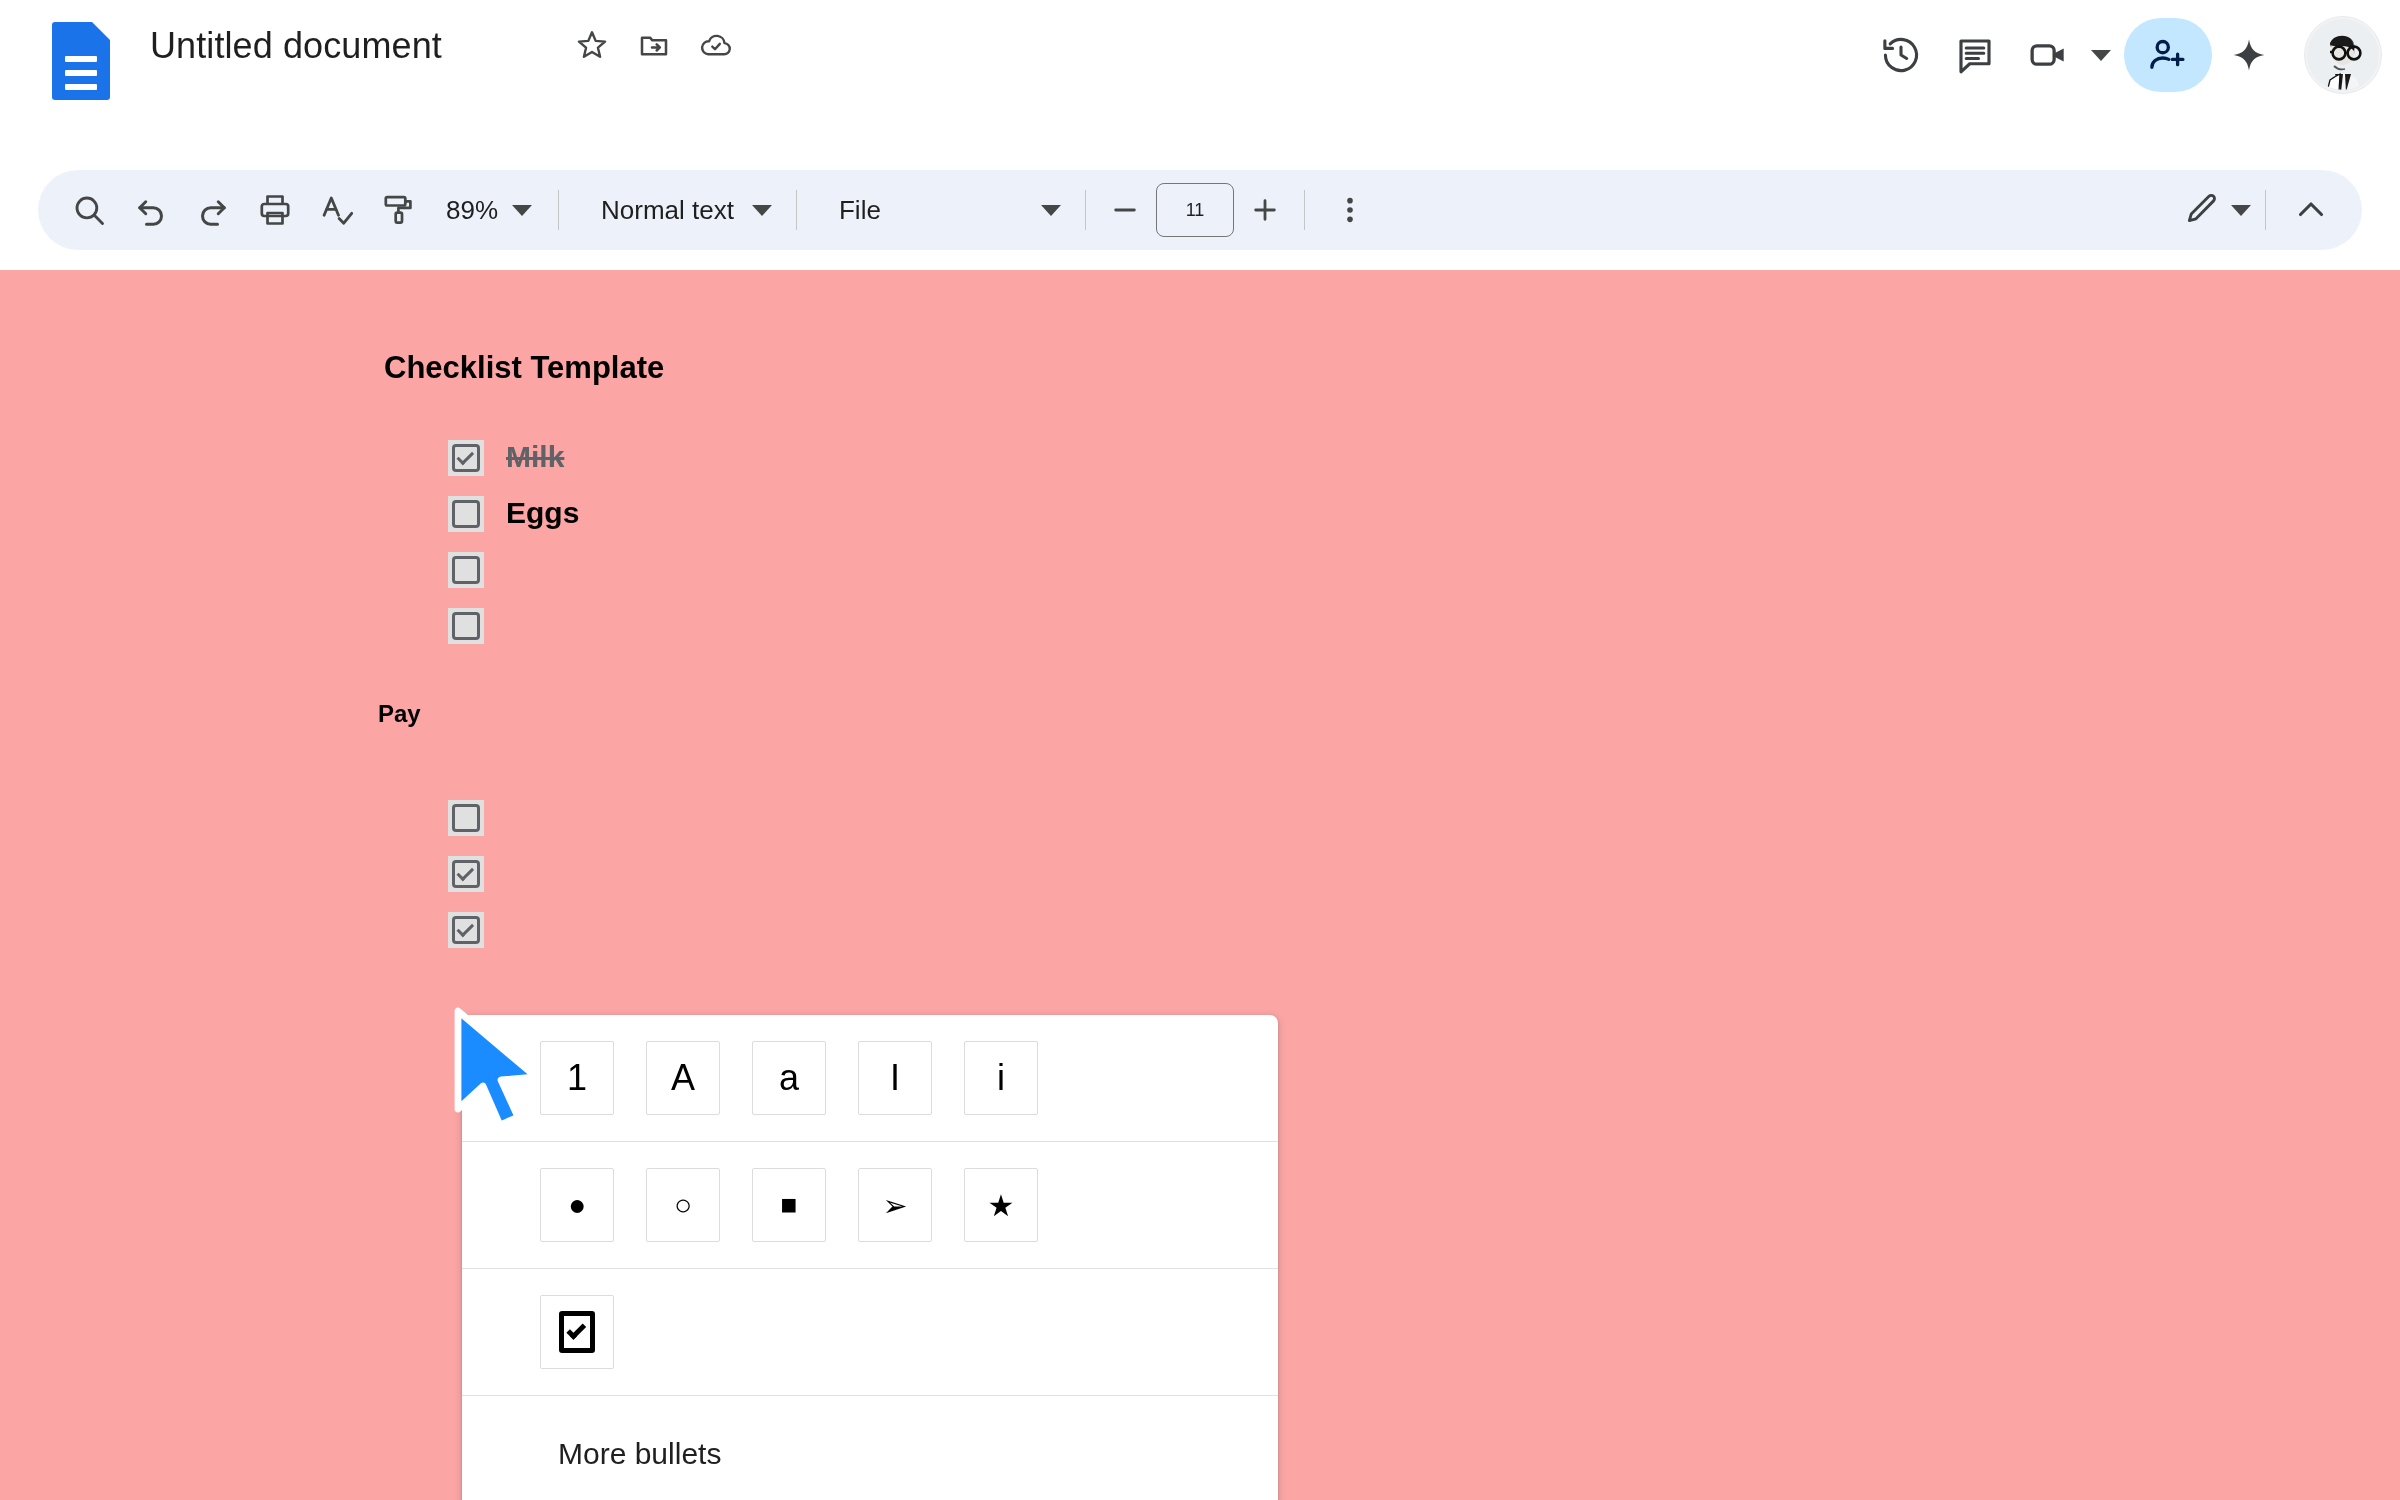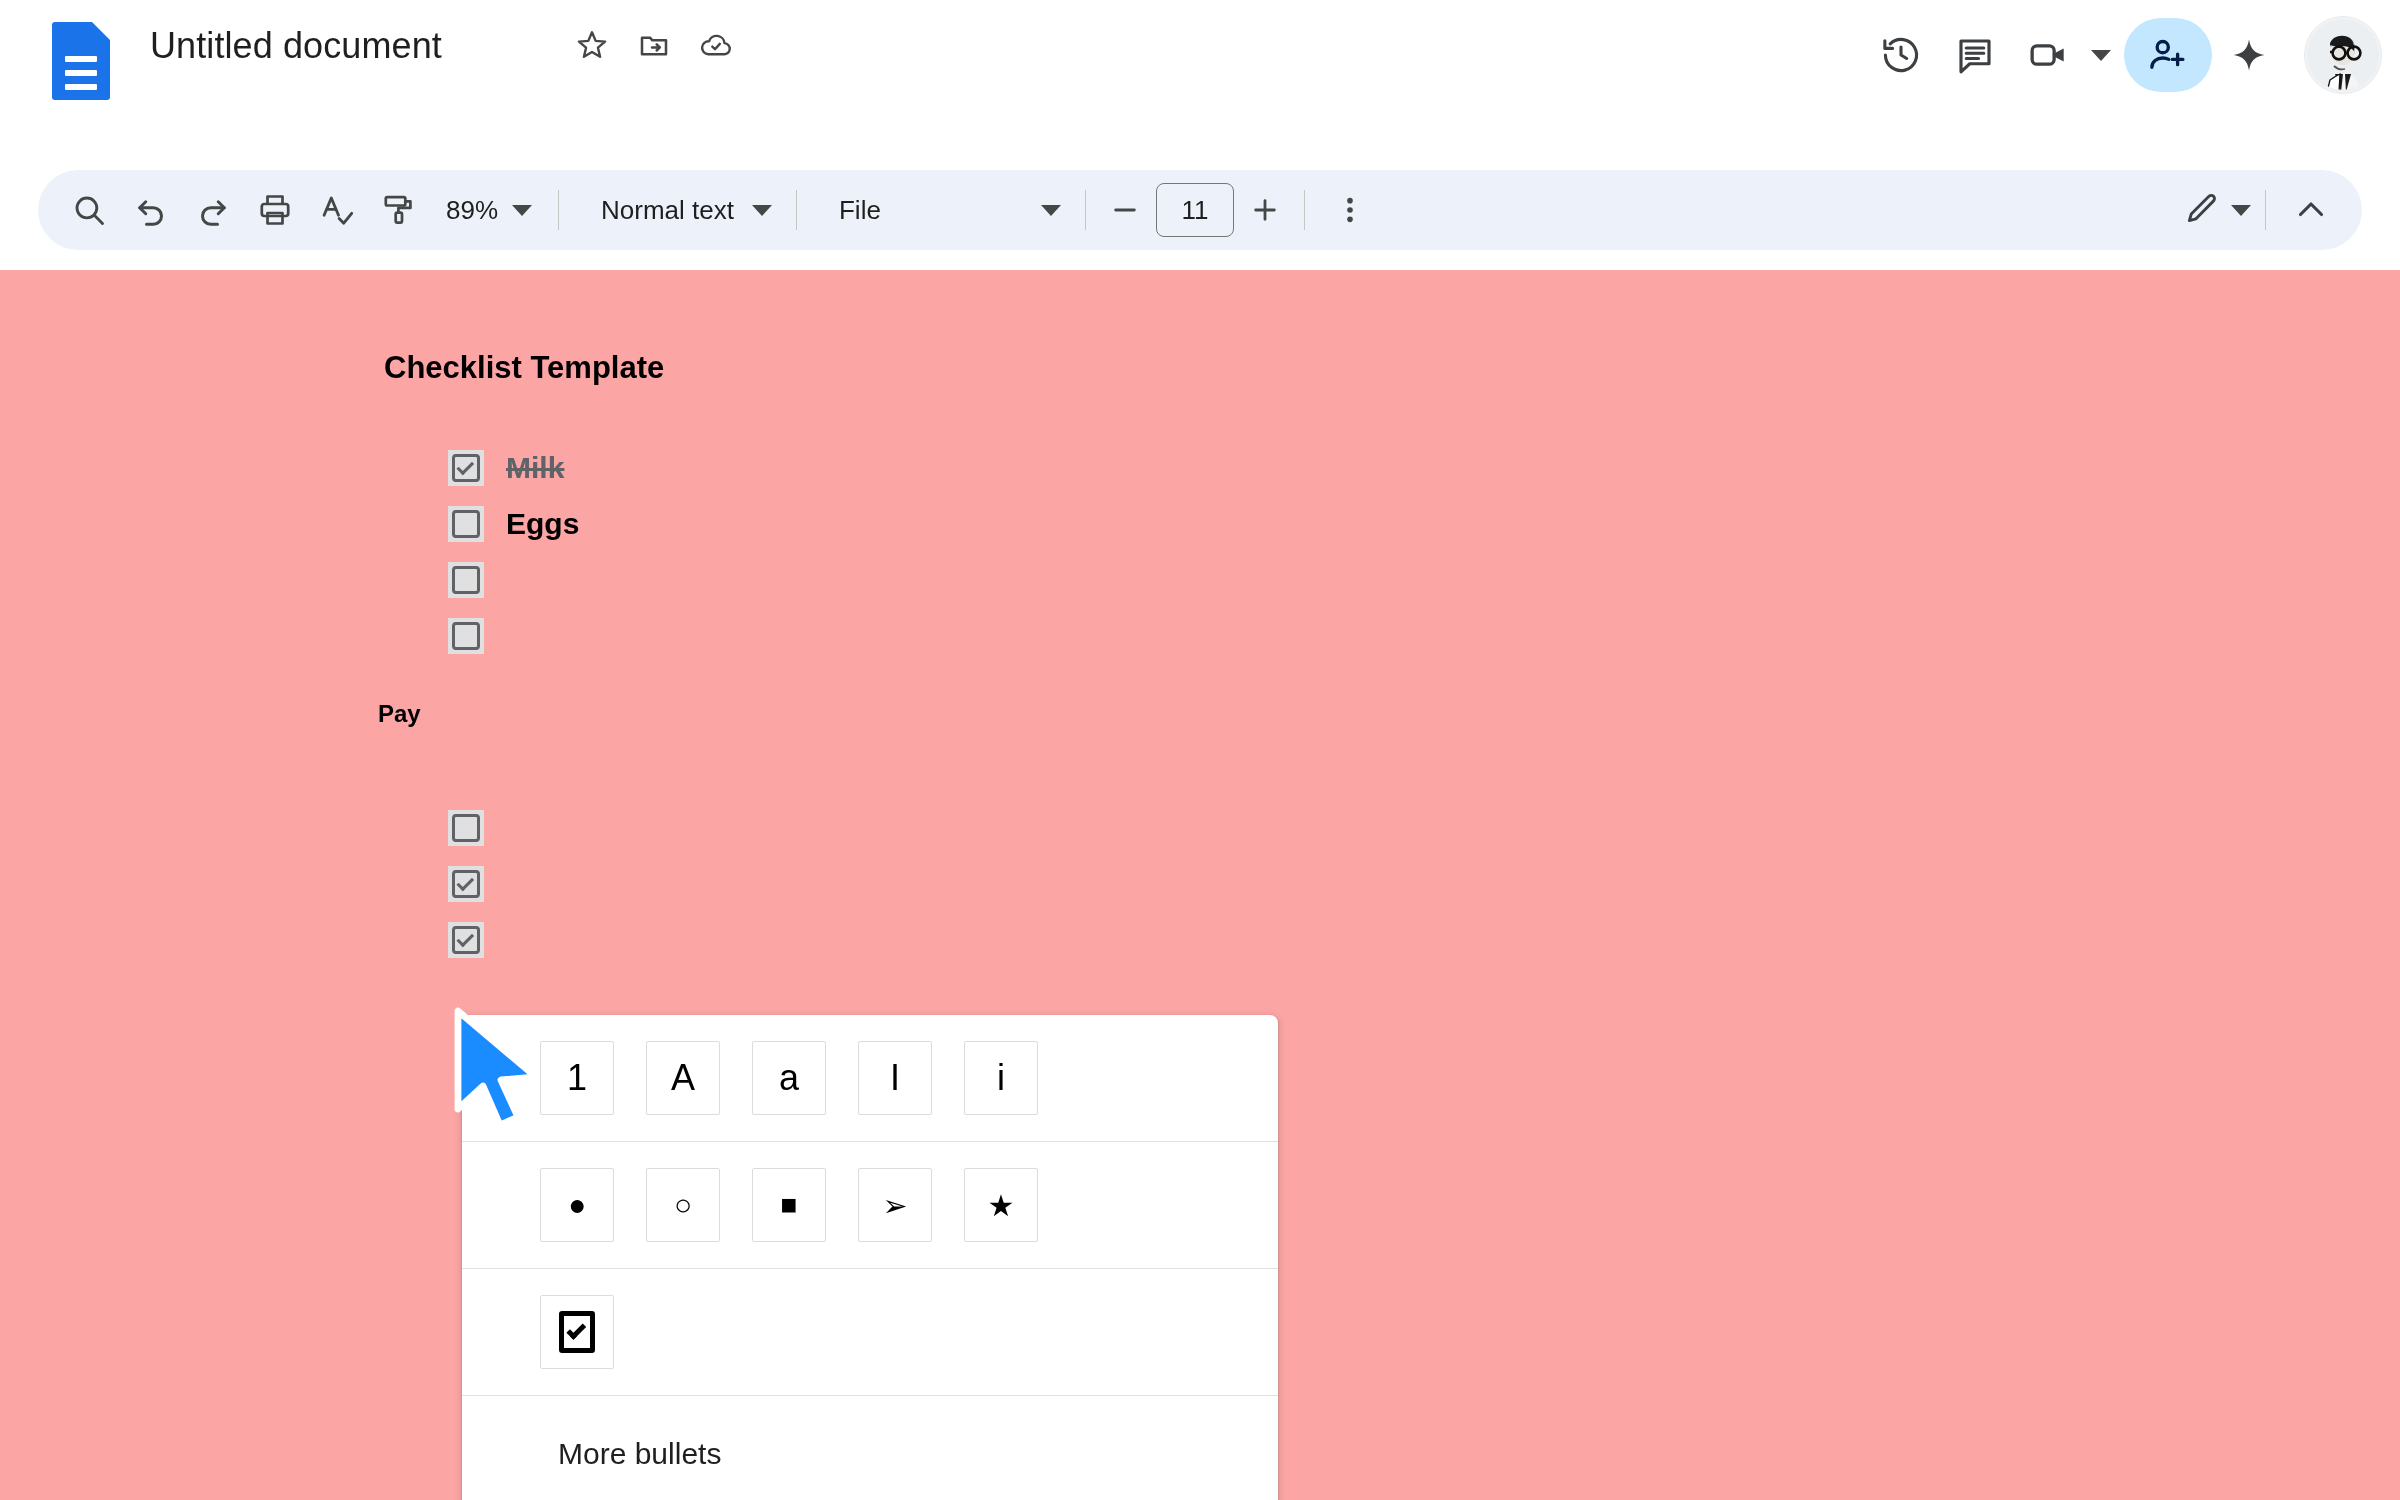--- a/index.html
+++ b/index.html
@@ -83,39 +83,39 @@
   .tb-select .lbl { display:inline-block;margin-left:12px; }
   .tb-select .car { margin-left: 18px; }
   .caret-dn {
     width: 0; height: 0; border-left: 10px solid transparent; border-right: 10px solid transparent;
     border-top: 11px solid #444746;
   }
   .fontsize-group { display: flex; align-items: center; gap: 6px; flex: 0 0 auto; }
   .fs-btn { width: 50px; height: 50px; display:flex; align-items:center; justify-content:center; color:#444746; }
   .fs-box {
     width: 78px; height: 54px; border: 1px solid #747775; border-radius: 8px;
-    display:flex; align-items:center; justify-content:center; font-size: 26px; color:#1f1f1f; background: transparent;
+    display:flex; align-items:center; justify-content:center; font-size: 18px; color:#1f1f1f; background: transparent;
   }
   .tb-spacer { flex: 1 1 auto; }
   .tb-pencil { display:flex; align-items:center; gap: 10px; flex: 0 0 auto; }
 
   
   .outline-btn {
     position: absolute; left: 38px; top: 310px; width: 96px; height: 96px;
     border-radius: 50%; background: #f1f3f4;
     display: flex; align-items: center; justify-content: center; color: #444746;
   }
 
   
   .doc-canvas { position: absolute; left: 0; top: 270px; width: 2400px; height: 1230px; background: #fca5a5; }
 
   .doc-title-h { position: absolute; left: 384px; top: 80px; font-size: 31px; font-weight: 700; color: #000; }
 
   .check-list { position: absolute; left: 448px; top: 170px; }
-  .check-row { position: relative; height: 56px; display: flex; align-items: center; }
+  .check-row { position: relative; height: 56px; display: flex; }
   .cbox {
     position: relative; width: 36px; height: 36px; flex: 0 0 auto;
     display: flex; align-items: center; justify-content: center; background: #e0e0e0;
   }
   .cbox .sq {
     width: 28px; height: 28px; border: 3px solid #5f6368; border-radius: 4px;
     display: flex; align-items: center; justify-content: center;
   }
   .cbox .tick {
     width: 16px; height: 9px; border-left: 3px solid #5f6368; border-bottom: 3px solid #5f6368;

